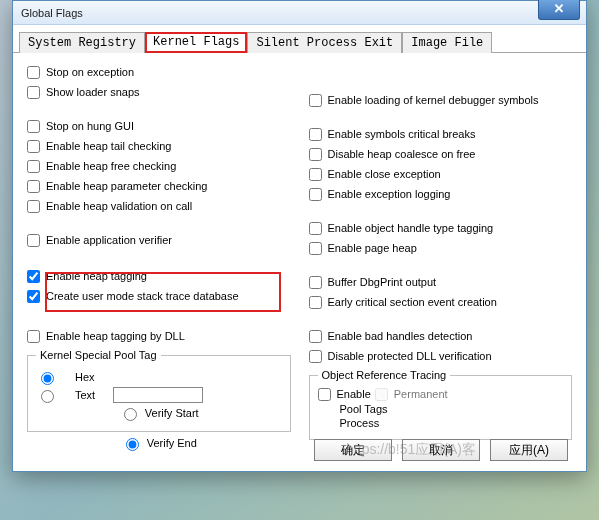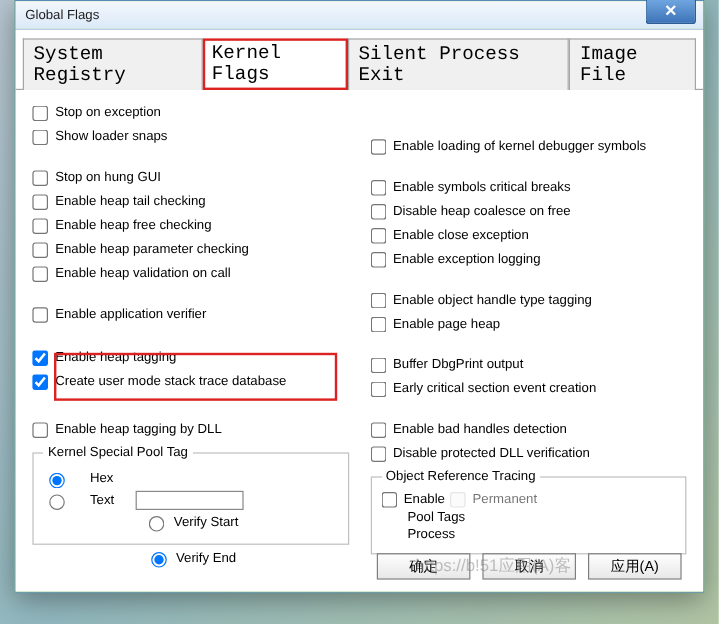--- a/index.html
+++ b/index.html
@@ -15,21 +15,21 @@
   }
   .overlay {
     position: absolute; inset: 0;
     background: rgba(0,0,0,0.18);
     pointer-events: none;
   }
   .window {
     position: absolute;
     left: 12px; top: 0;
     width: 575px;
-    background: #bef264;
+    background: #fef9c3;
     border: 1px solid #5a8bb8;
     box-shadow: 0 6px 22px rgba(0,0,0,0.35);
   }
   .titlebar {
     height: 24px;
     background: linear-gradient(#f2f7fc, #dbe9f8);
     border-bottom: 1px solid #b8cfe5;
     display: flex;
     align-items: center;
     padding-left: 8px;
@@ -57,21 +57,21 @@
   }
   .tab {
     padding: 3px 8px 3px 8px;
     border: 1px solid #a5a5a5;
     border-bottom: none;
     background: #f0f0f0;
     margin-right: 0;
     position: relative;
     top: 1px;
     font-family: "Courier New", monospace;
-    font-size: 16px;
+    font-size: 12px;
   }
   .tab.active {
     background: #fff;
     border-bottom: 1px solid #fff;
     z-index: 2;
   }
   .red-box { border: 2px solid #d22 !important; }
   .tabs .red-box { padding: 1px 6px 1px 6px; }
   .pane {
     padding: 10px 14px 14px 14px;

